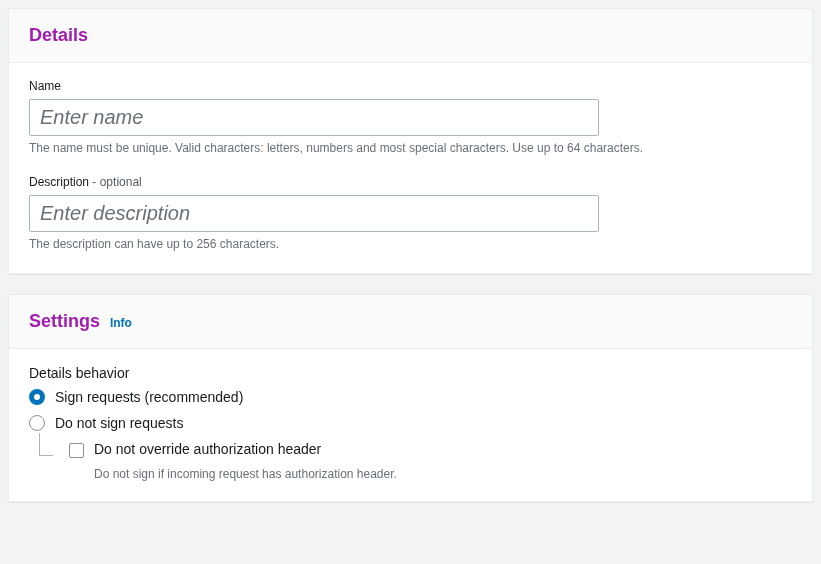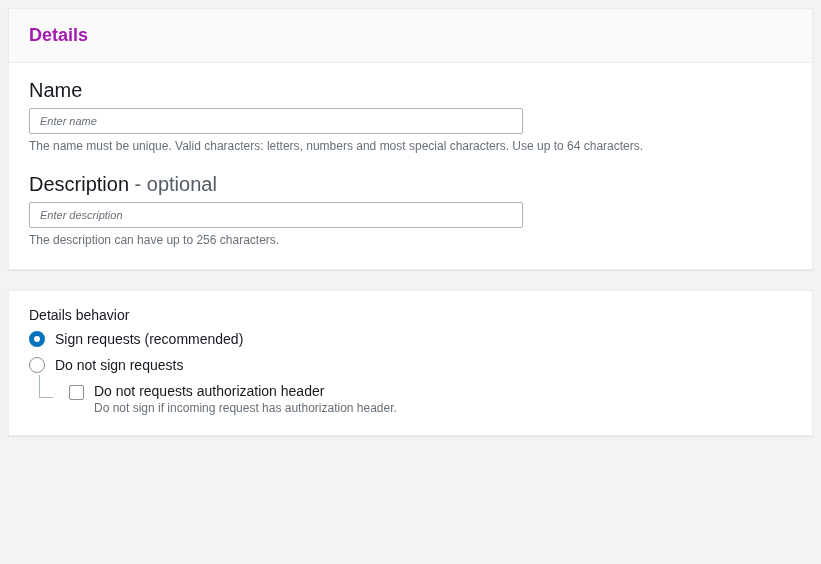--- a/index.html
+++ b/index.html
@@ -45,32 +45,32 @@
       padding: 16px 20px 20px 20px;
     }
     .form-group {
       margin-bottom: 18px;
     }
     .form-group:last-child {
       margin-bottom: 0;
     }
     .form-label {
       display: block;
-      font-size: 20px;
+      font-size: 12px;
       color: #16191f;
       margin-bottom: 6px;
       font-weight: 400;
     }
     .form-label .optional {
       color: #545b64;
     }
     .text-input {
-      width: 494px;
+      width: 570px;
       padding: 6px 10px;
-      font-size: 11px;
+      font-size: 20px;
       border: 1px solid #aab7b8;
       border-radius: 2px;
       color: #16191f;
       font-family: inherit;
       font-style: italic;
     }
     .text-input::placeholder {
       color: #687078;
       font-style: italic;
     }
@@ -154,21 +154,21 @@
       flex-direction: column;
     }
     .checkbox-label {
       font-size: 14px;
       color: #16191f;
       cursor: pointer;
     }
     .checkbox-help {
       font-size: 12px;
       color: #687078;
-      margin-top: 2px;
+      margin-top: 10px;
     }
   </style>
 </head>
 <body>
 
 <div class="panel">
   <div class="panel-header">
     <h2>Details</h2>
   </div>
   <div class="panel-body">
@@ -184,38 +184,42 @@
         <span>Description</span><span class="optional"> - optional</span>
       </label>
       <input type="text" class="text-input" placeholder="Enter description" style="">
       <div class="help-text">The description can have up to 256 characters.</div>
     </div>
 
   </div>
 </div>
 
 <div class="panel">
+  <div class="panel-header">
+    <h2>Settings</h2>
+    <a class="info-link">Info</a>
+  </div>
   <div class="panel-body">
 
     <div class="section-label">Details behavior</div>
 
     <div class="radio-option">
       <div class="radio-circle selected"></div>
       <span class="radio-label">Sign requests (recommended)</span>
     </div>
 
     <div class="radio-option">
       <div class="radio-circle"></div>
       <span class="radio-label">Do not sign requests</span>
     </div>
 
     <div class="nested-option">
       <div class="checkbox-row">
         <div class="checkbox-box"></div>
         <div class="checkbox-content">
-          <span class="checkbox-label">Do not requests authorization header</span>
+          <span class="checkbox-label">Do not override authorization header</span>
           <span class="checkbox-help">Do not sign if incoming request has authorization header.</span>
         </div>
       </div>
     </div>
 
   </div>
 </div>
 
 </body></html>

